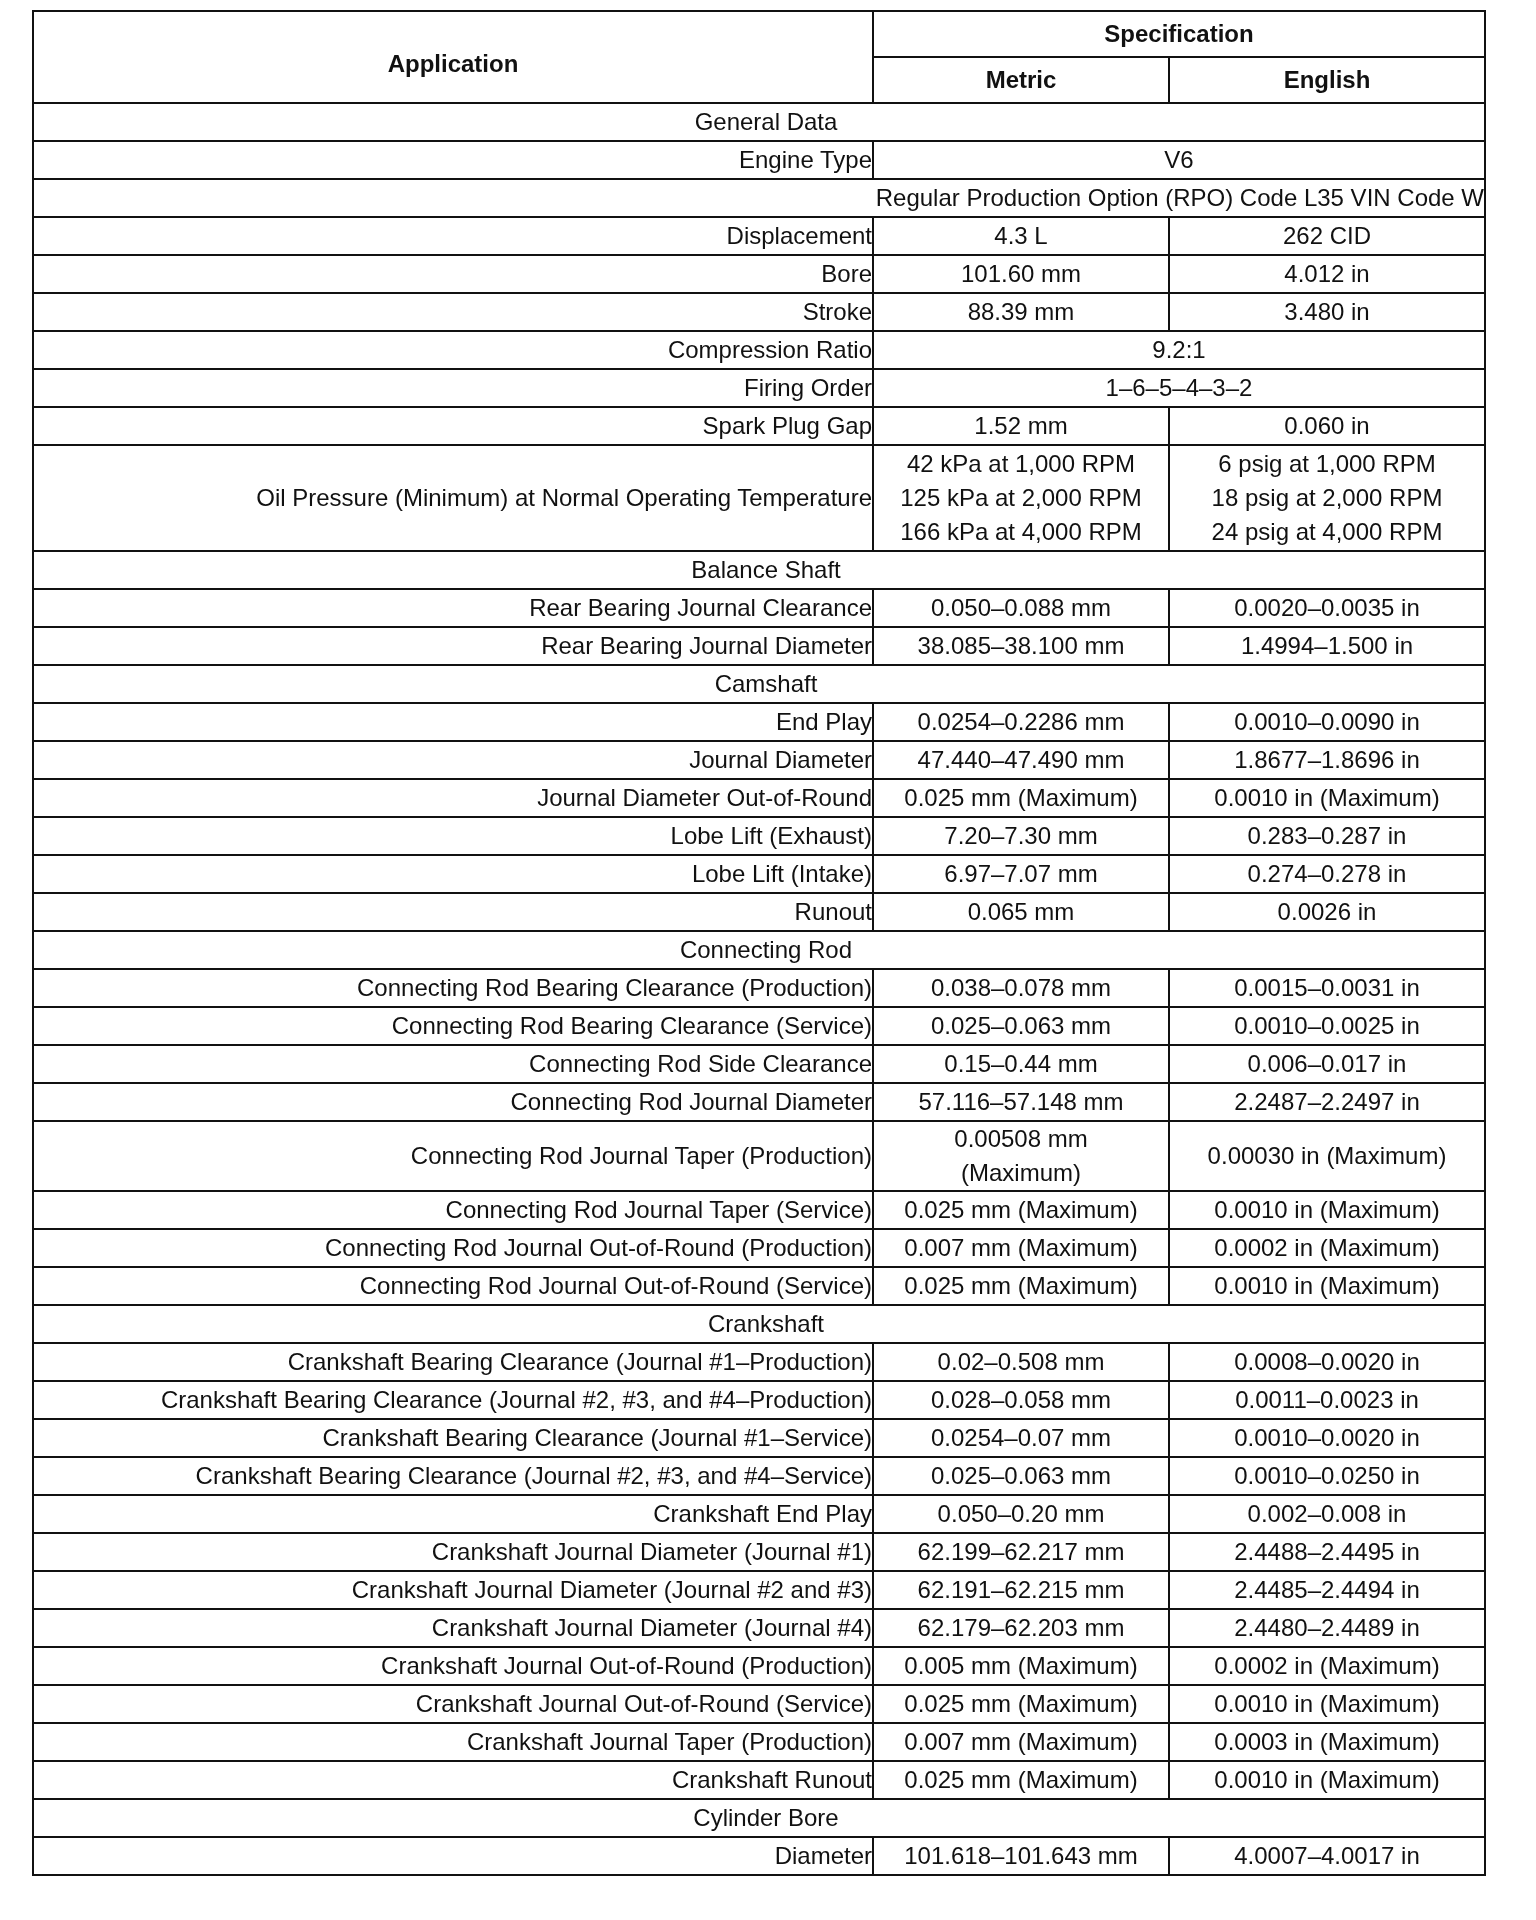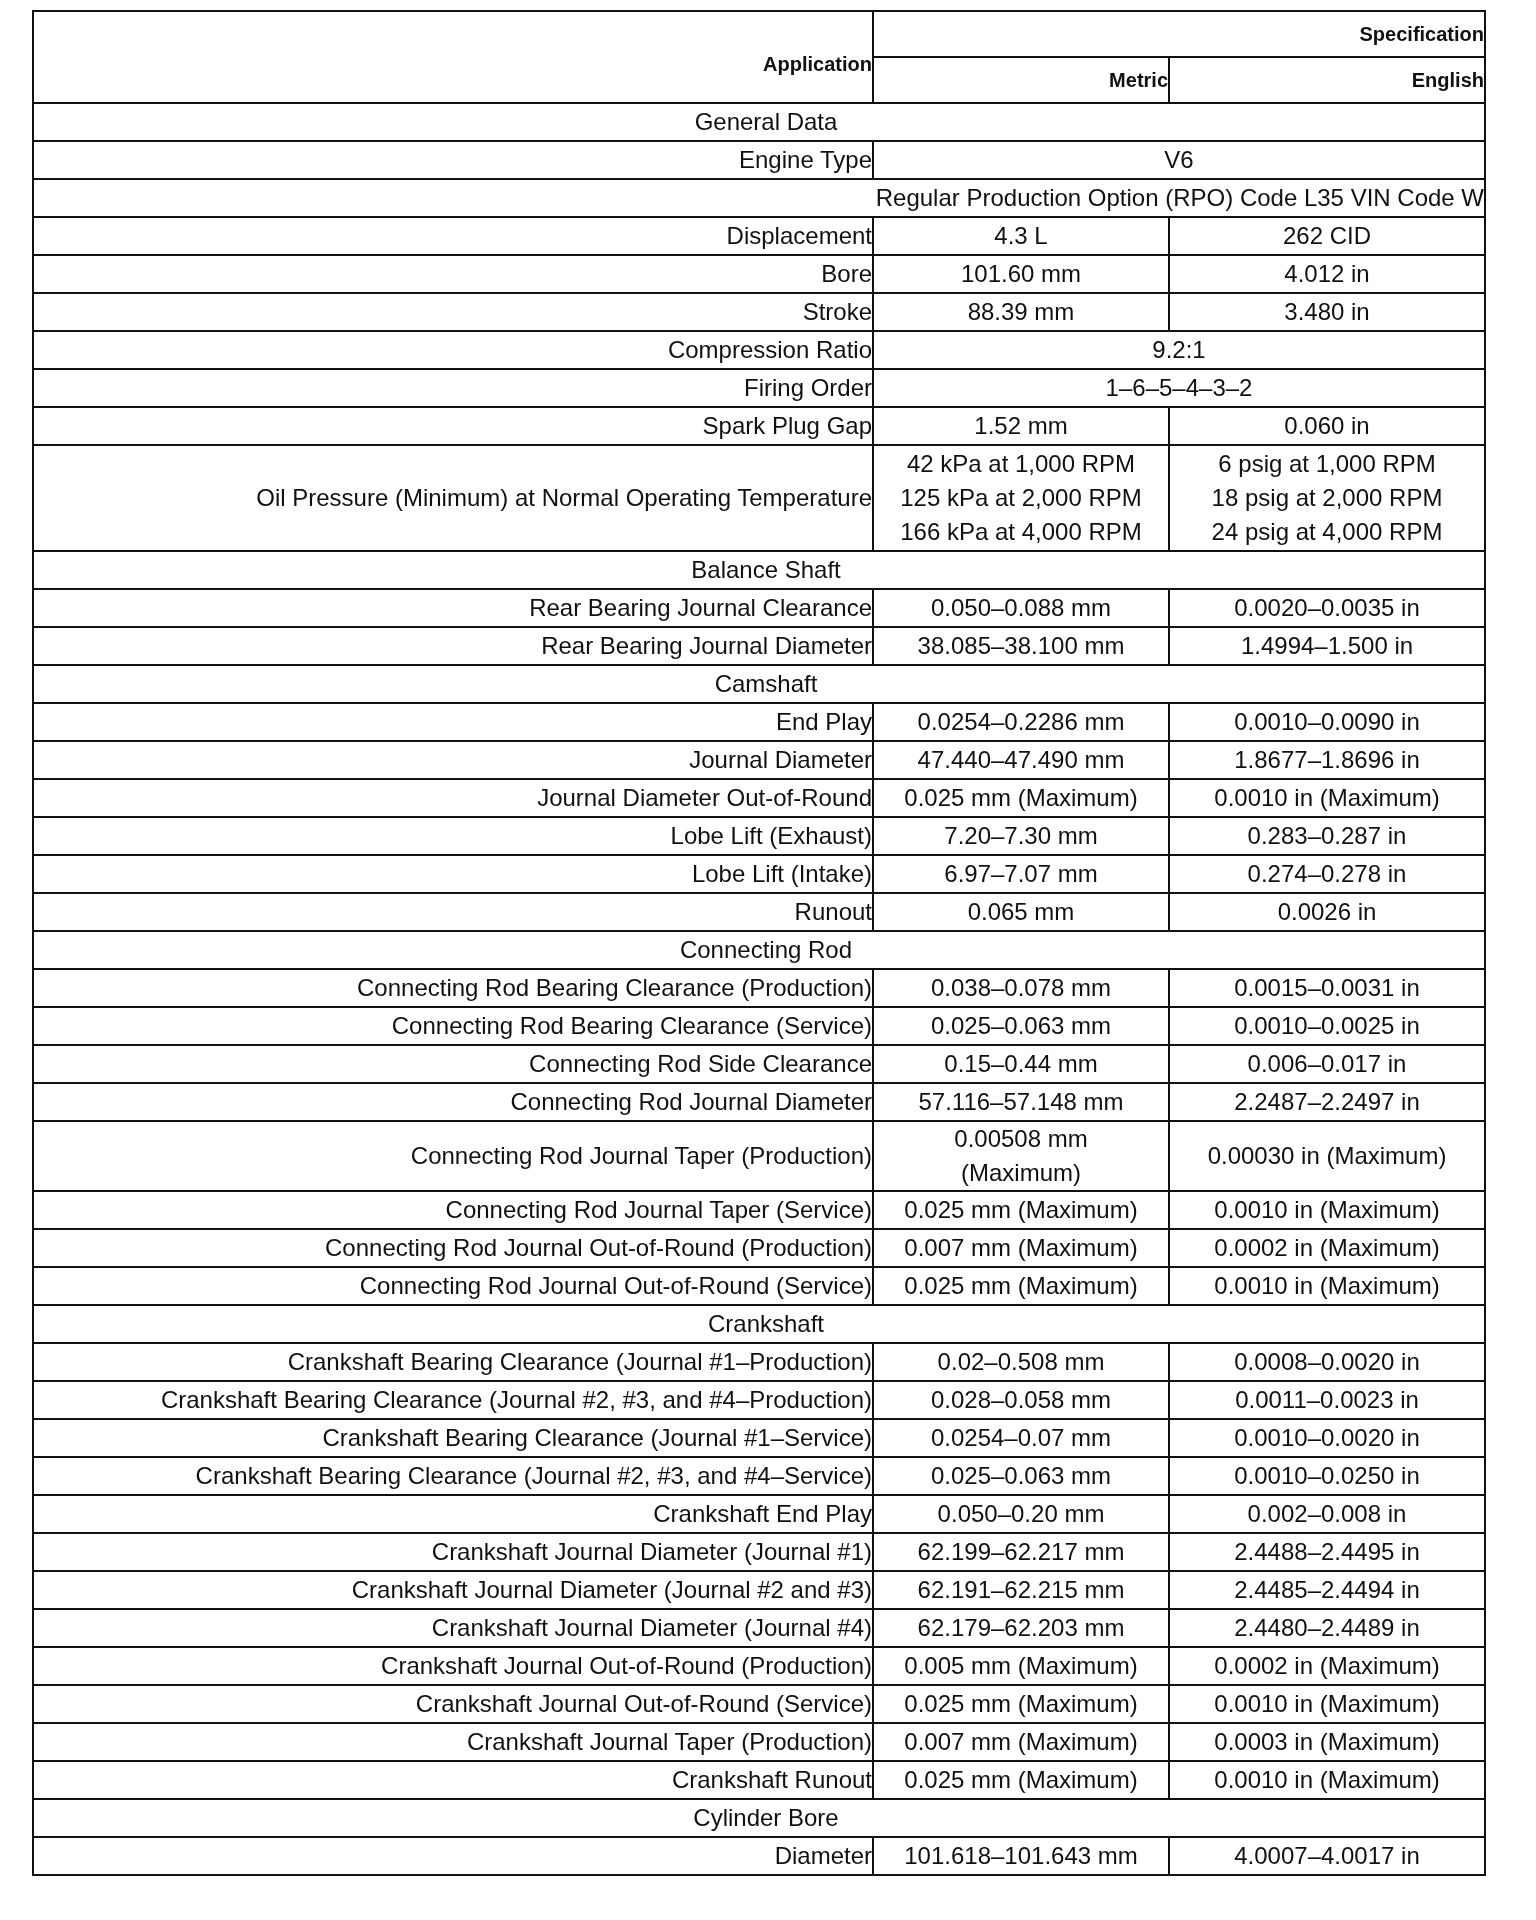--- a/index.html
+++ b/index.html
@@ -27,22 +27,22 @@
   .spec-table td, .spec-table th {
     border: 2.5px solid #111111;
     padding: 0;
     line-height: 1.2;
   }
   .spec-table col.c-app { width: 840px; }
   .spec-table col.c-met { width: 296px; }
   .spec-table col.c-eng { width: 316px; }
   .spec-table th {
     font-weight: bold;
-    font-size: 20px;
-    text-align: right;
+    font-size: 24px;
+    text-align: center;
   }
   .th-app { height: 76px; vertical-align: middle; padding-top: 14px !important; }
   .th-spec { height: 36px; }
   .th-sub { height: 36px; margin-left: 25px; }
   .section-row td {
     height: 36px;
     padding-left: 14px;
     text-align: center;
   }
   .item-row td {

